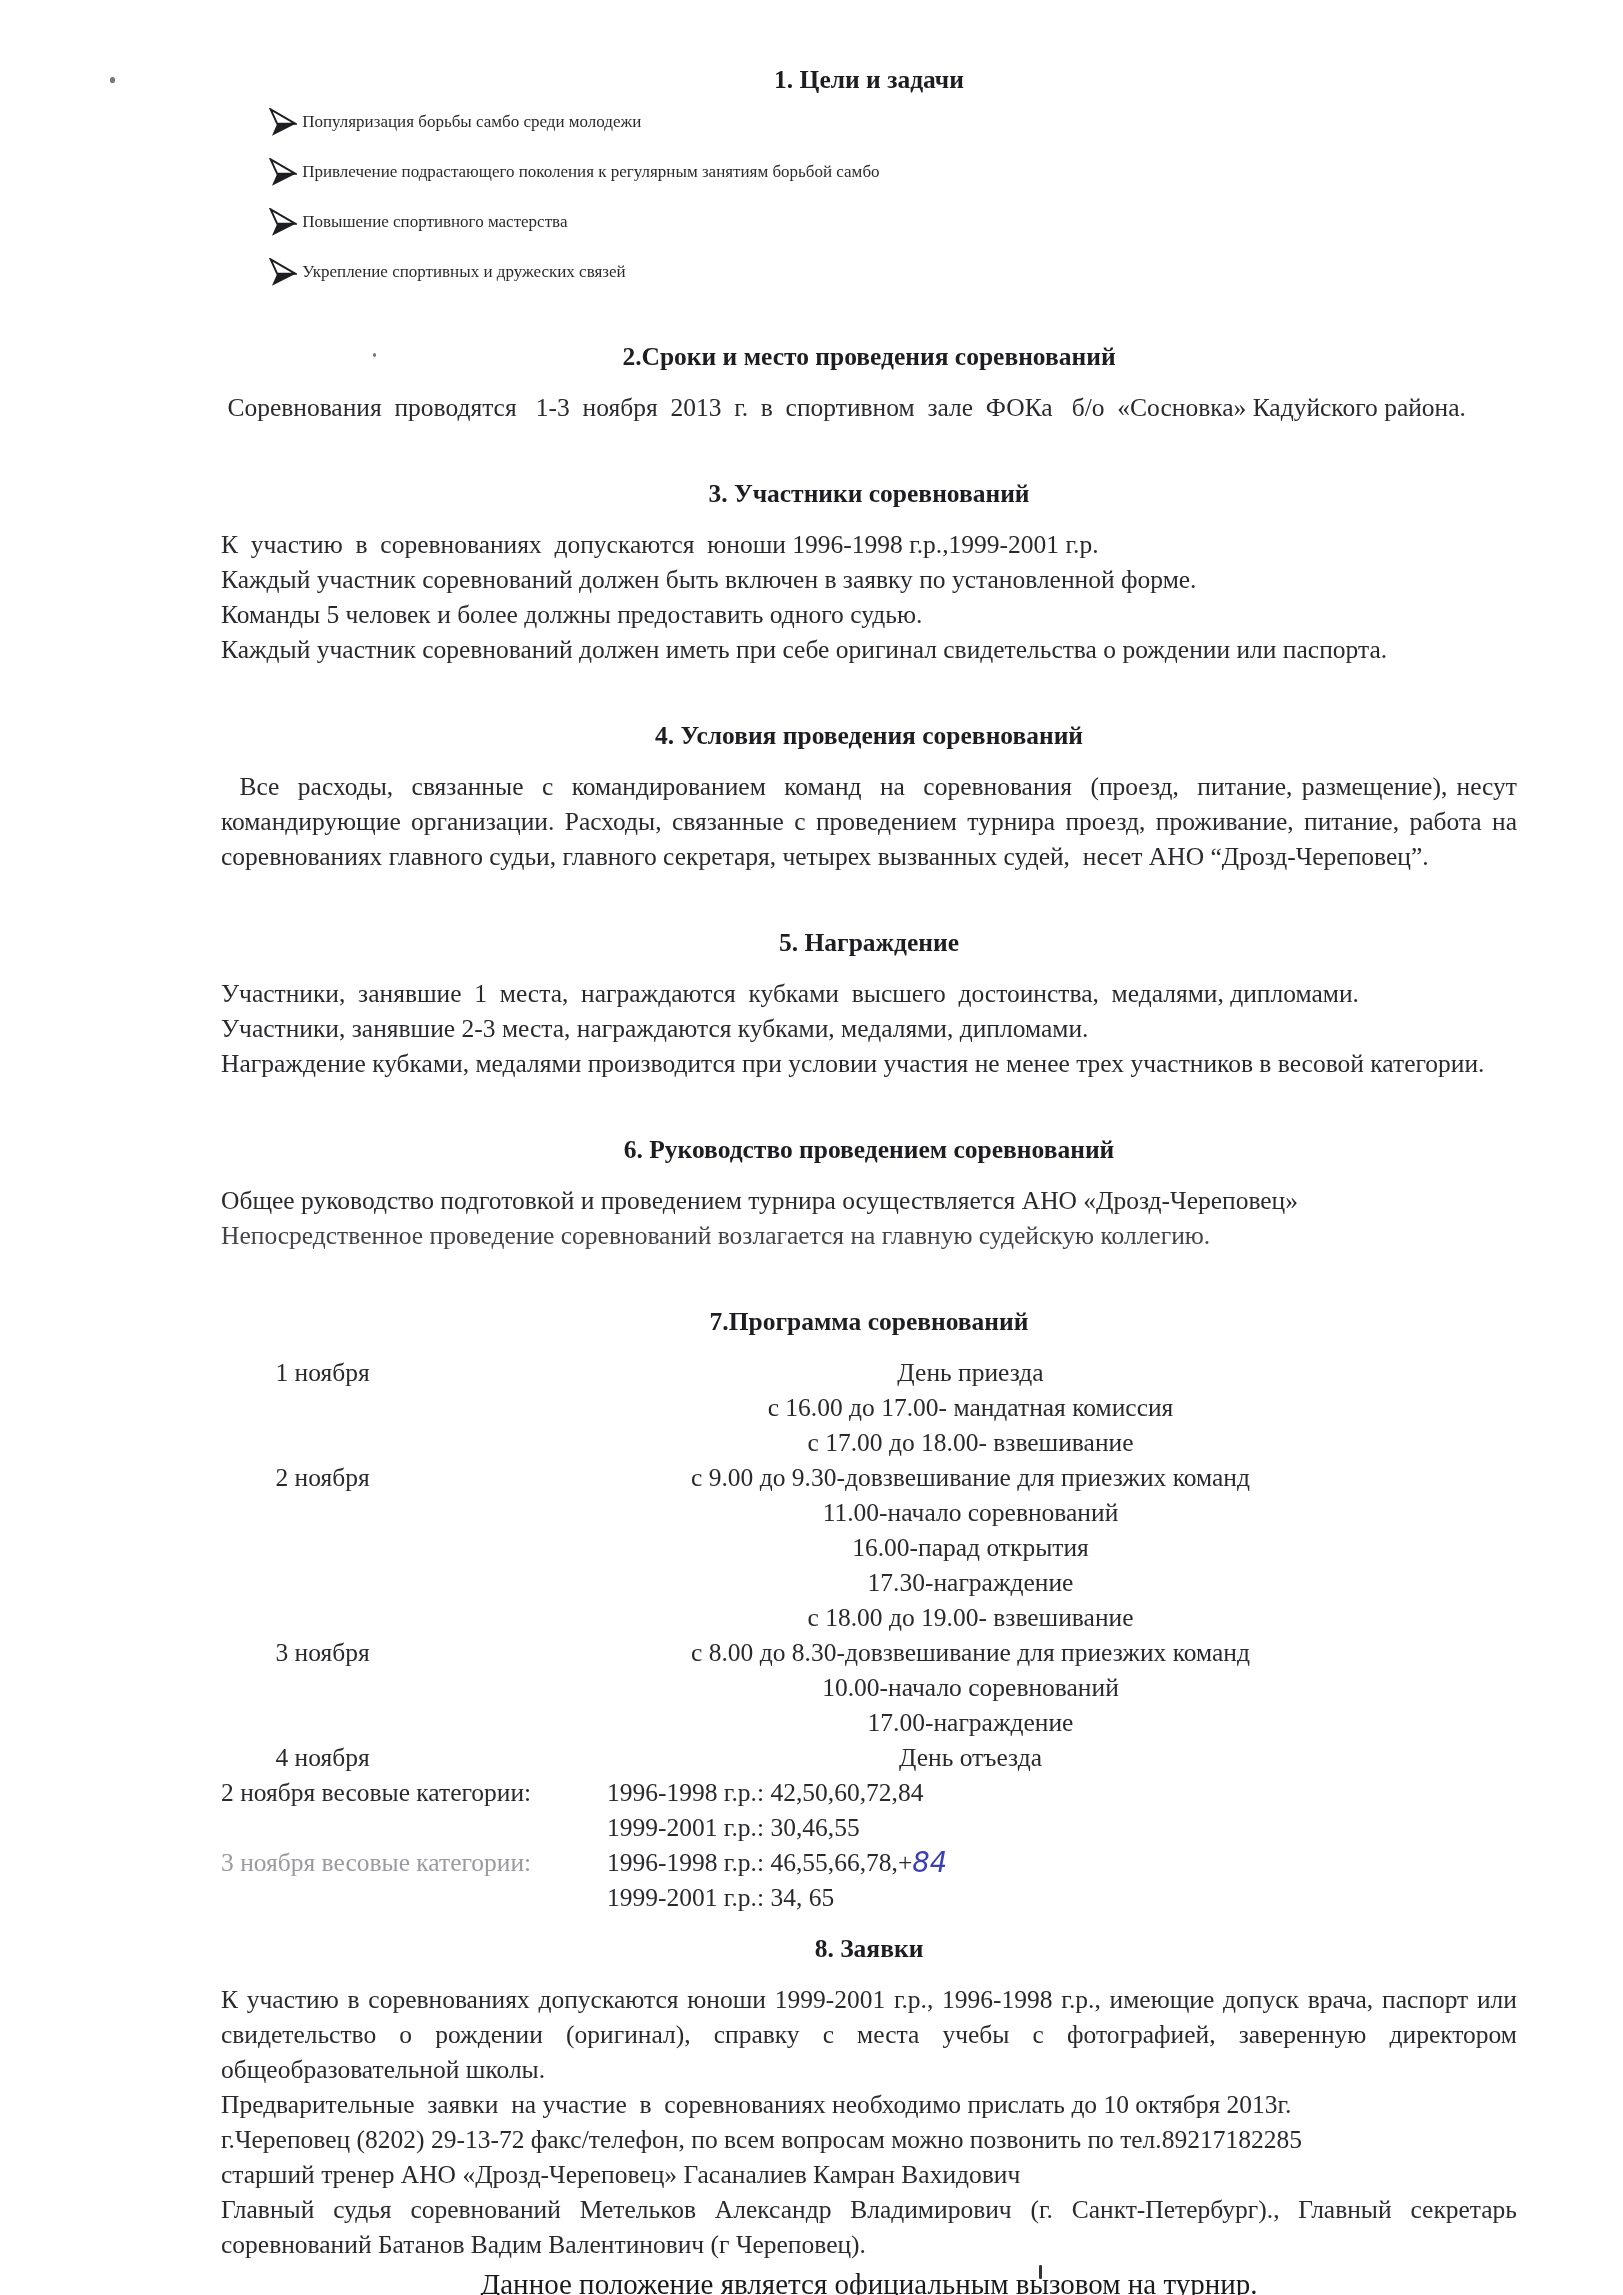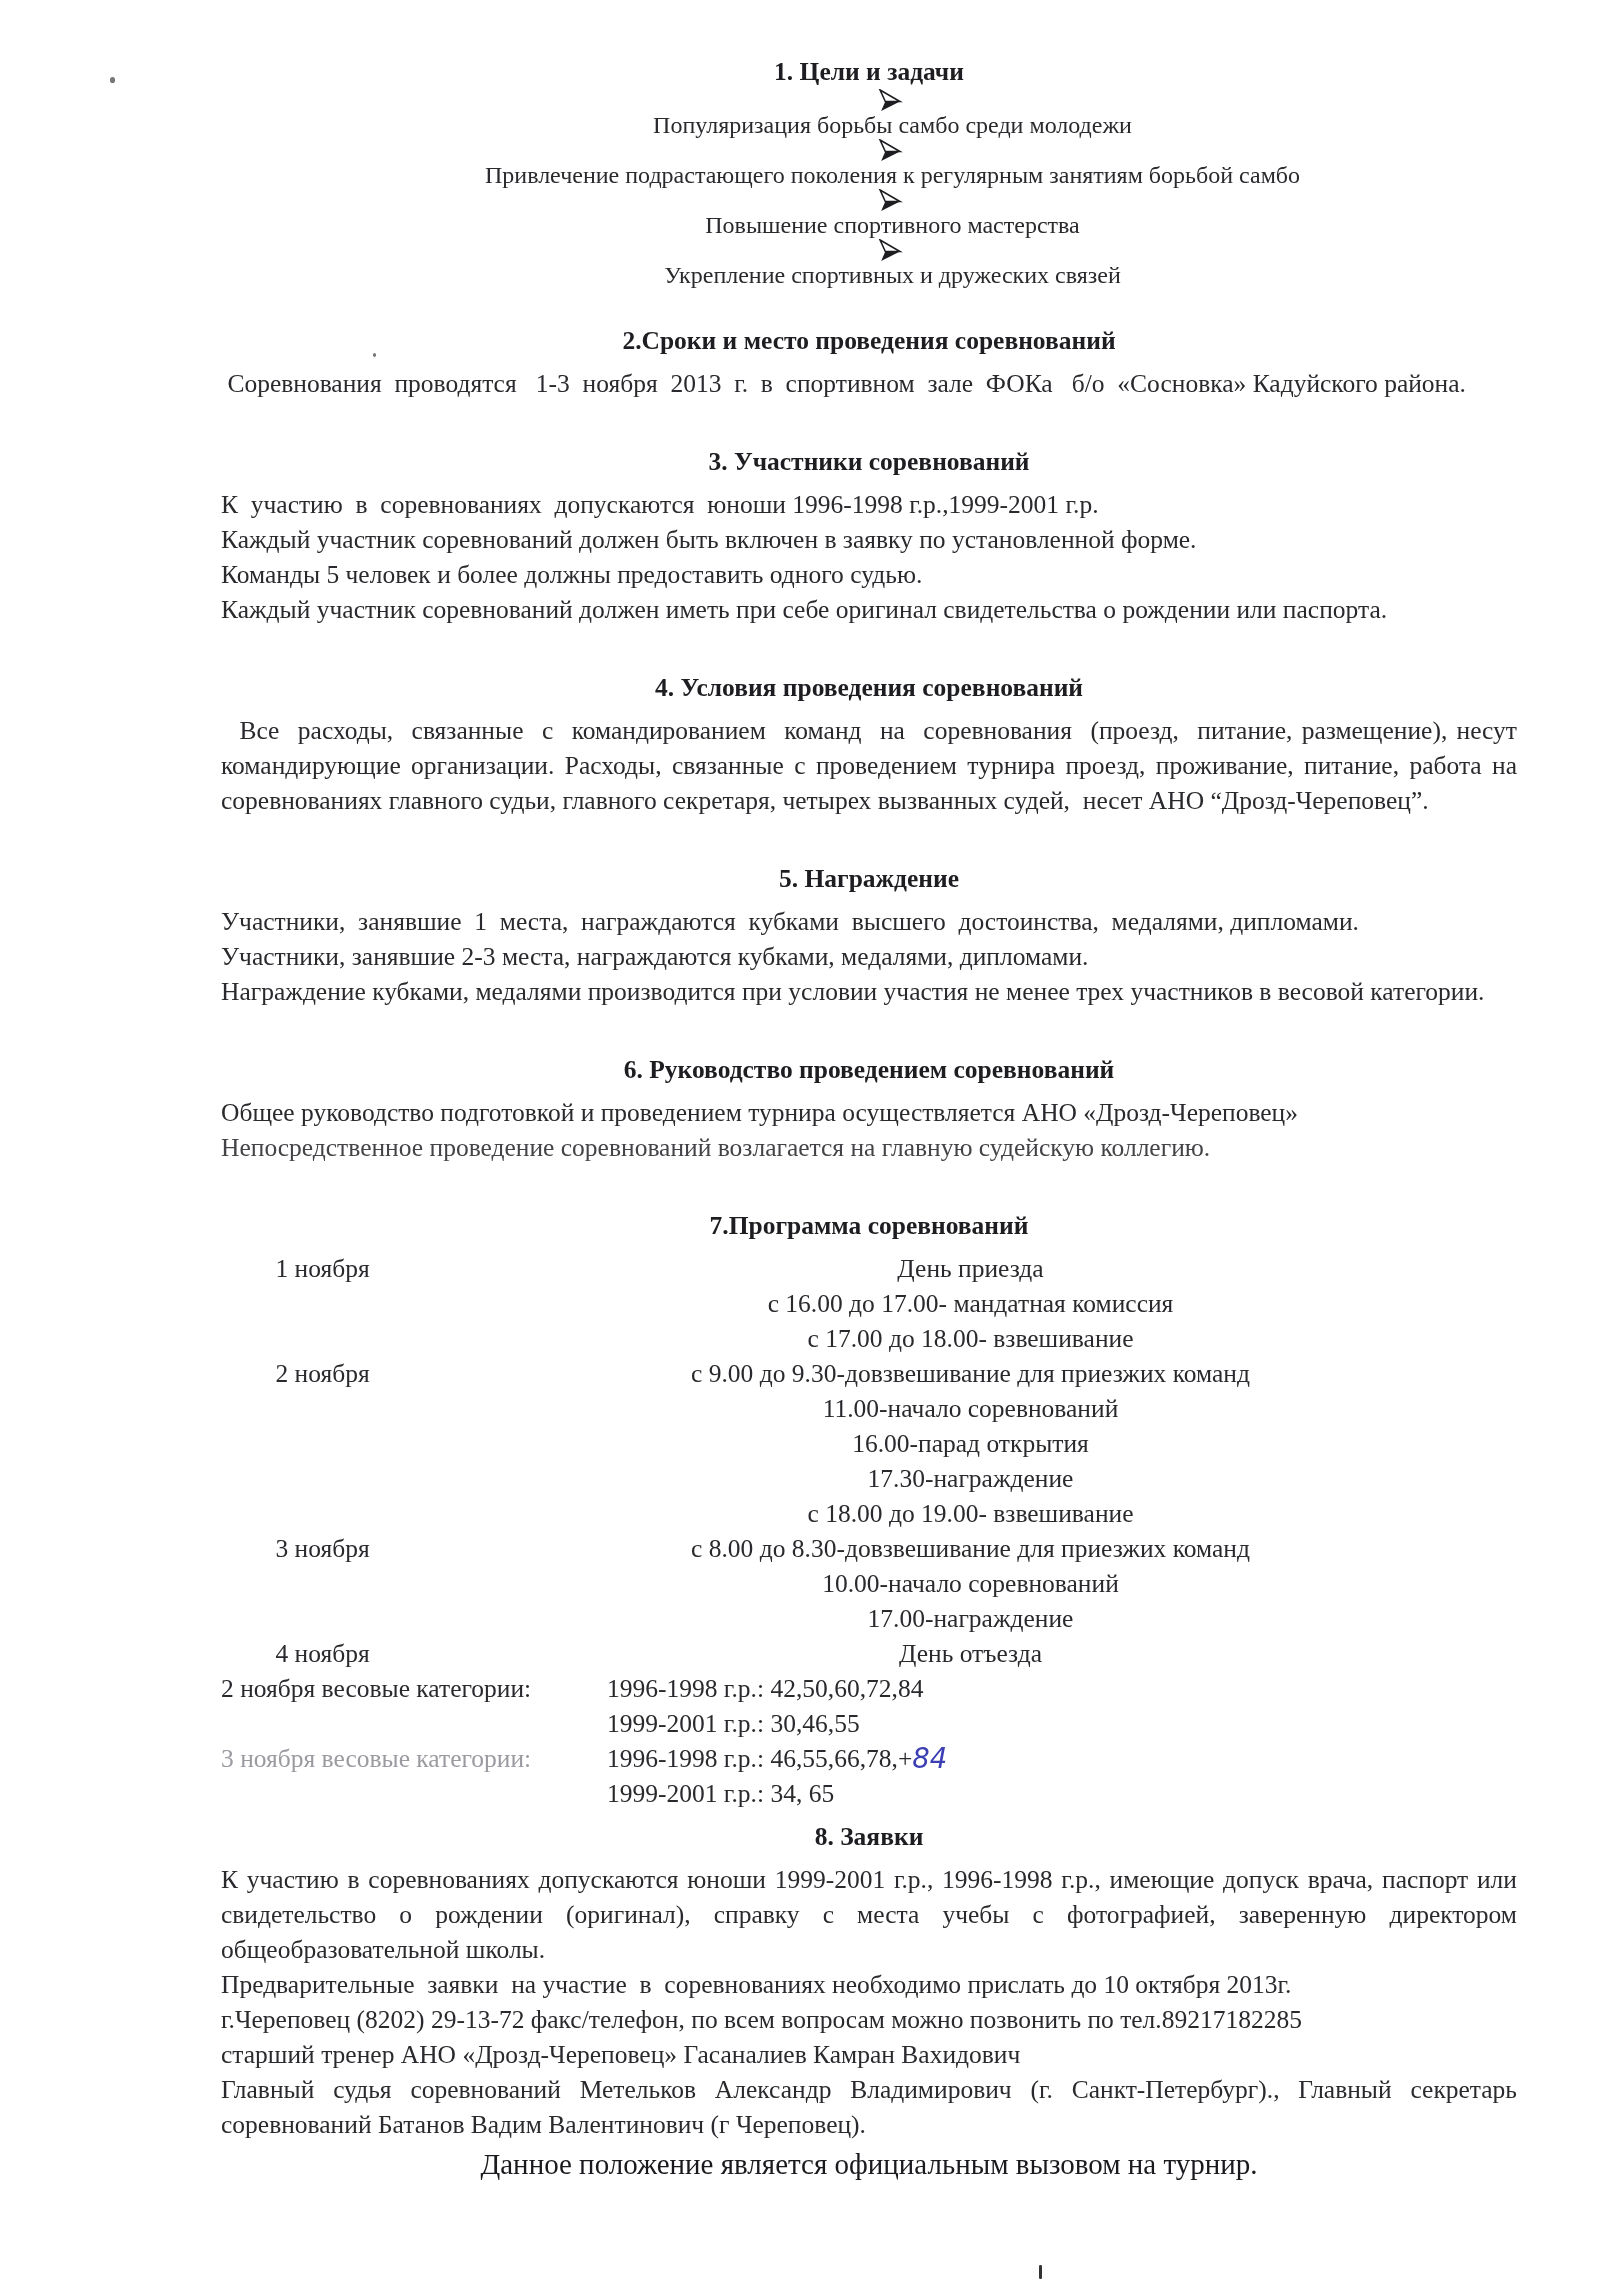--- a/index.html
+++ b/index.html
@@ -2,26 +2,26 @@
 <html style="font-size:10.5px"><head>
 <meta charset="utf-8">
 <style>
   html, body { margin: 0; padding: 0; background: #ffffff; }
   body {
     width: 1623px; height: 2295px; position: relative; overflow: hidden;
     font-family: "Liberation Serif", "DejaVu Serif", serif;
     color: #2a2a2e;
   }
   .page { position: absolute; left: 221px; top: 46px; width: 1296px; }
-  .h { font-weight: bold; text-align: center; font-size: 25.5px; line-height: 35px; margin: 8px; color: #1e1e22; }
+  .h { font-weight: bold; text-align: center; font-size: 25.5px; line-height: 35px; margin: 16px; color: #1e1e22; }
   p { margin: 0; font-size: 25.5px; line-height: 35px; }
   .j { text-align: justify; text-align-last: left; }
   .gap { height: 35px; }
   .goals { margin-left: 47px; }
-  .goal { display: flex; align-items: center; height: 50px; font-size: 24px; flex-direction: column; }
+  .goal { display: flex; align-items: center; height: 50px; font-size: 17px; }
   .arrow { width: 29px; height: 29px; margin-right: 5.2px; }
   .sched-row { display: flex; font-size: 25.5px; line-height: 35px; text-align: center; }
   .sched-date { width: 203px; flex: none; }
   .sched-text { flex: 1; }
   .w-row { display: flex; font-size: 25.5px; line-height: 35px; }
   .w-label { width: 386px; flex: none; }
   .w-label.faded { color: #9a9aa0; }
   .hand { color: #3b3fb3; font-family: "DejaVu Sans", sans-serif; font-style: italic; font-size: 27.5px; }
   .final { font-weight: normal; text-align: center; font-size: 29px; line-height: 39px; margin-top: 2.6px; color: #1a1a1e; }
   .speck { position: absolute; background: #777; border-radius: 50%; }

